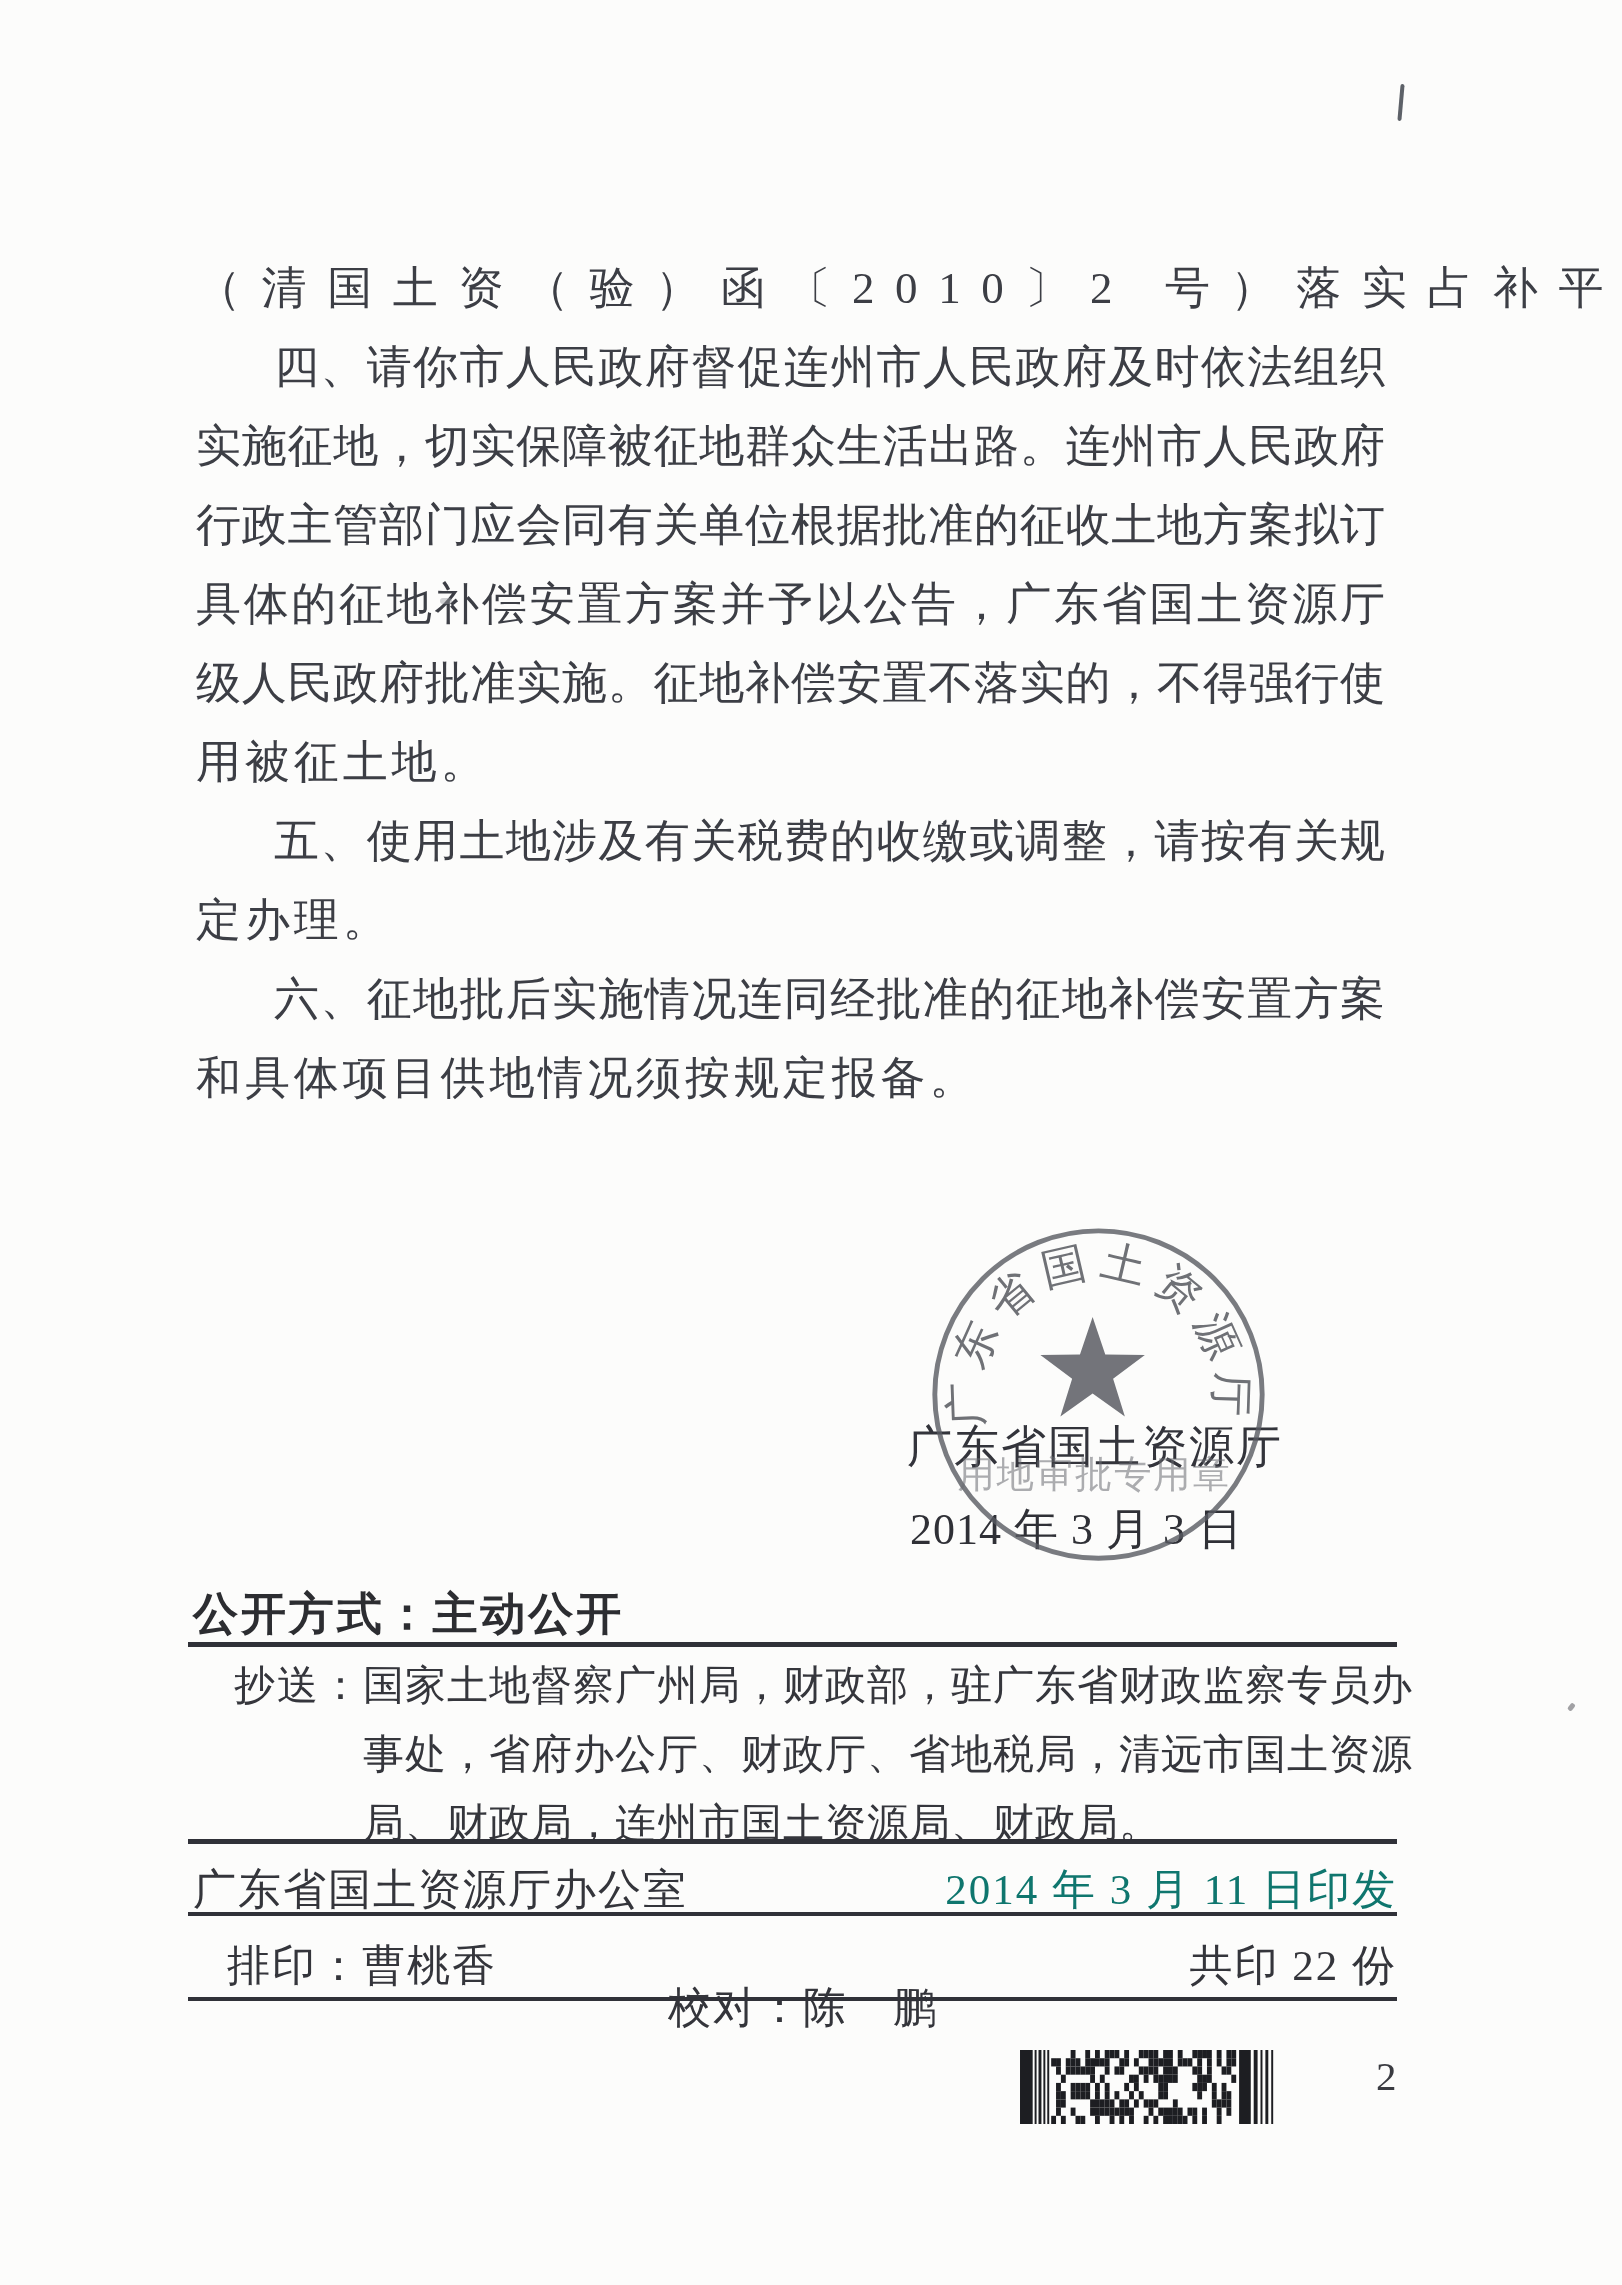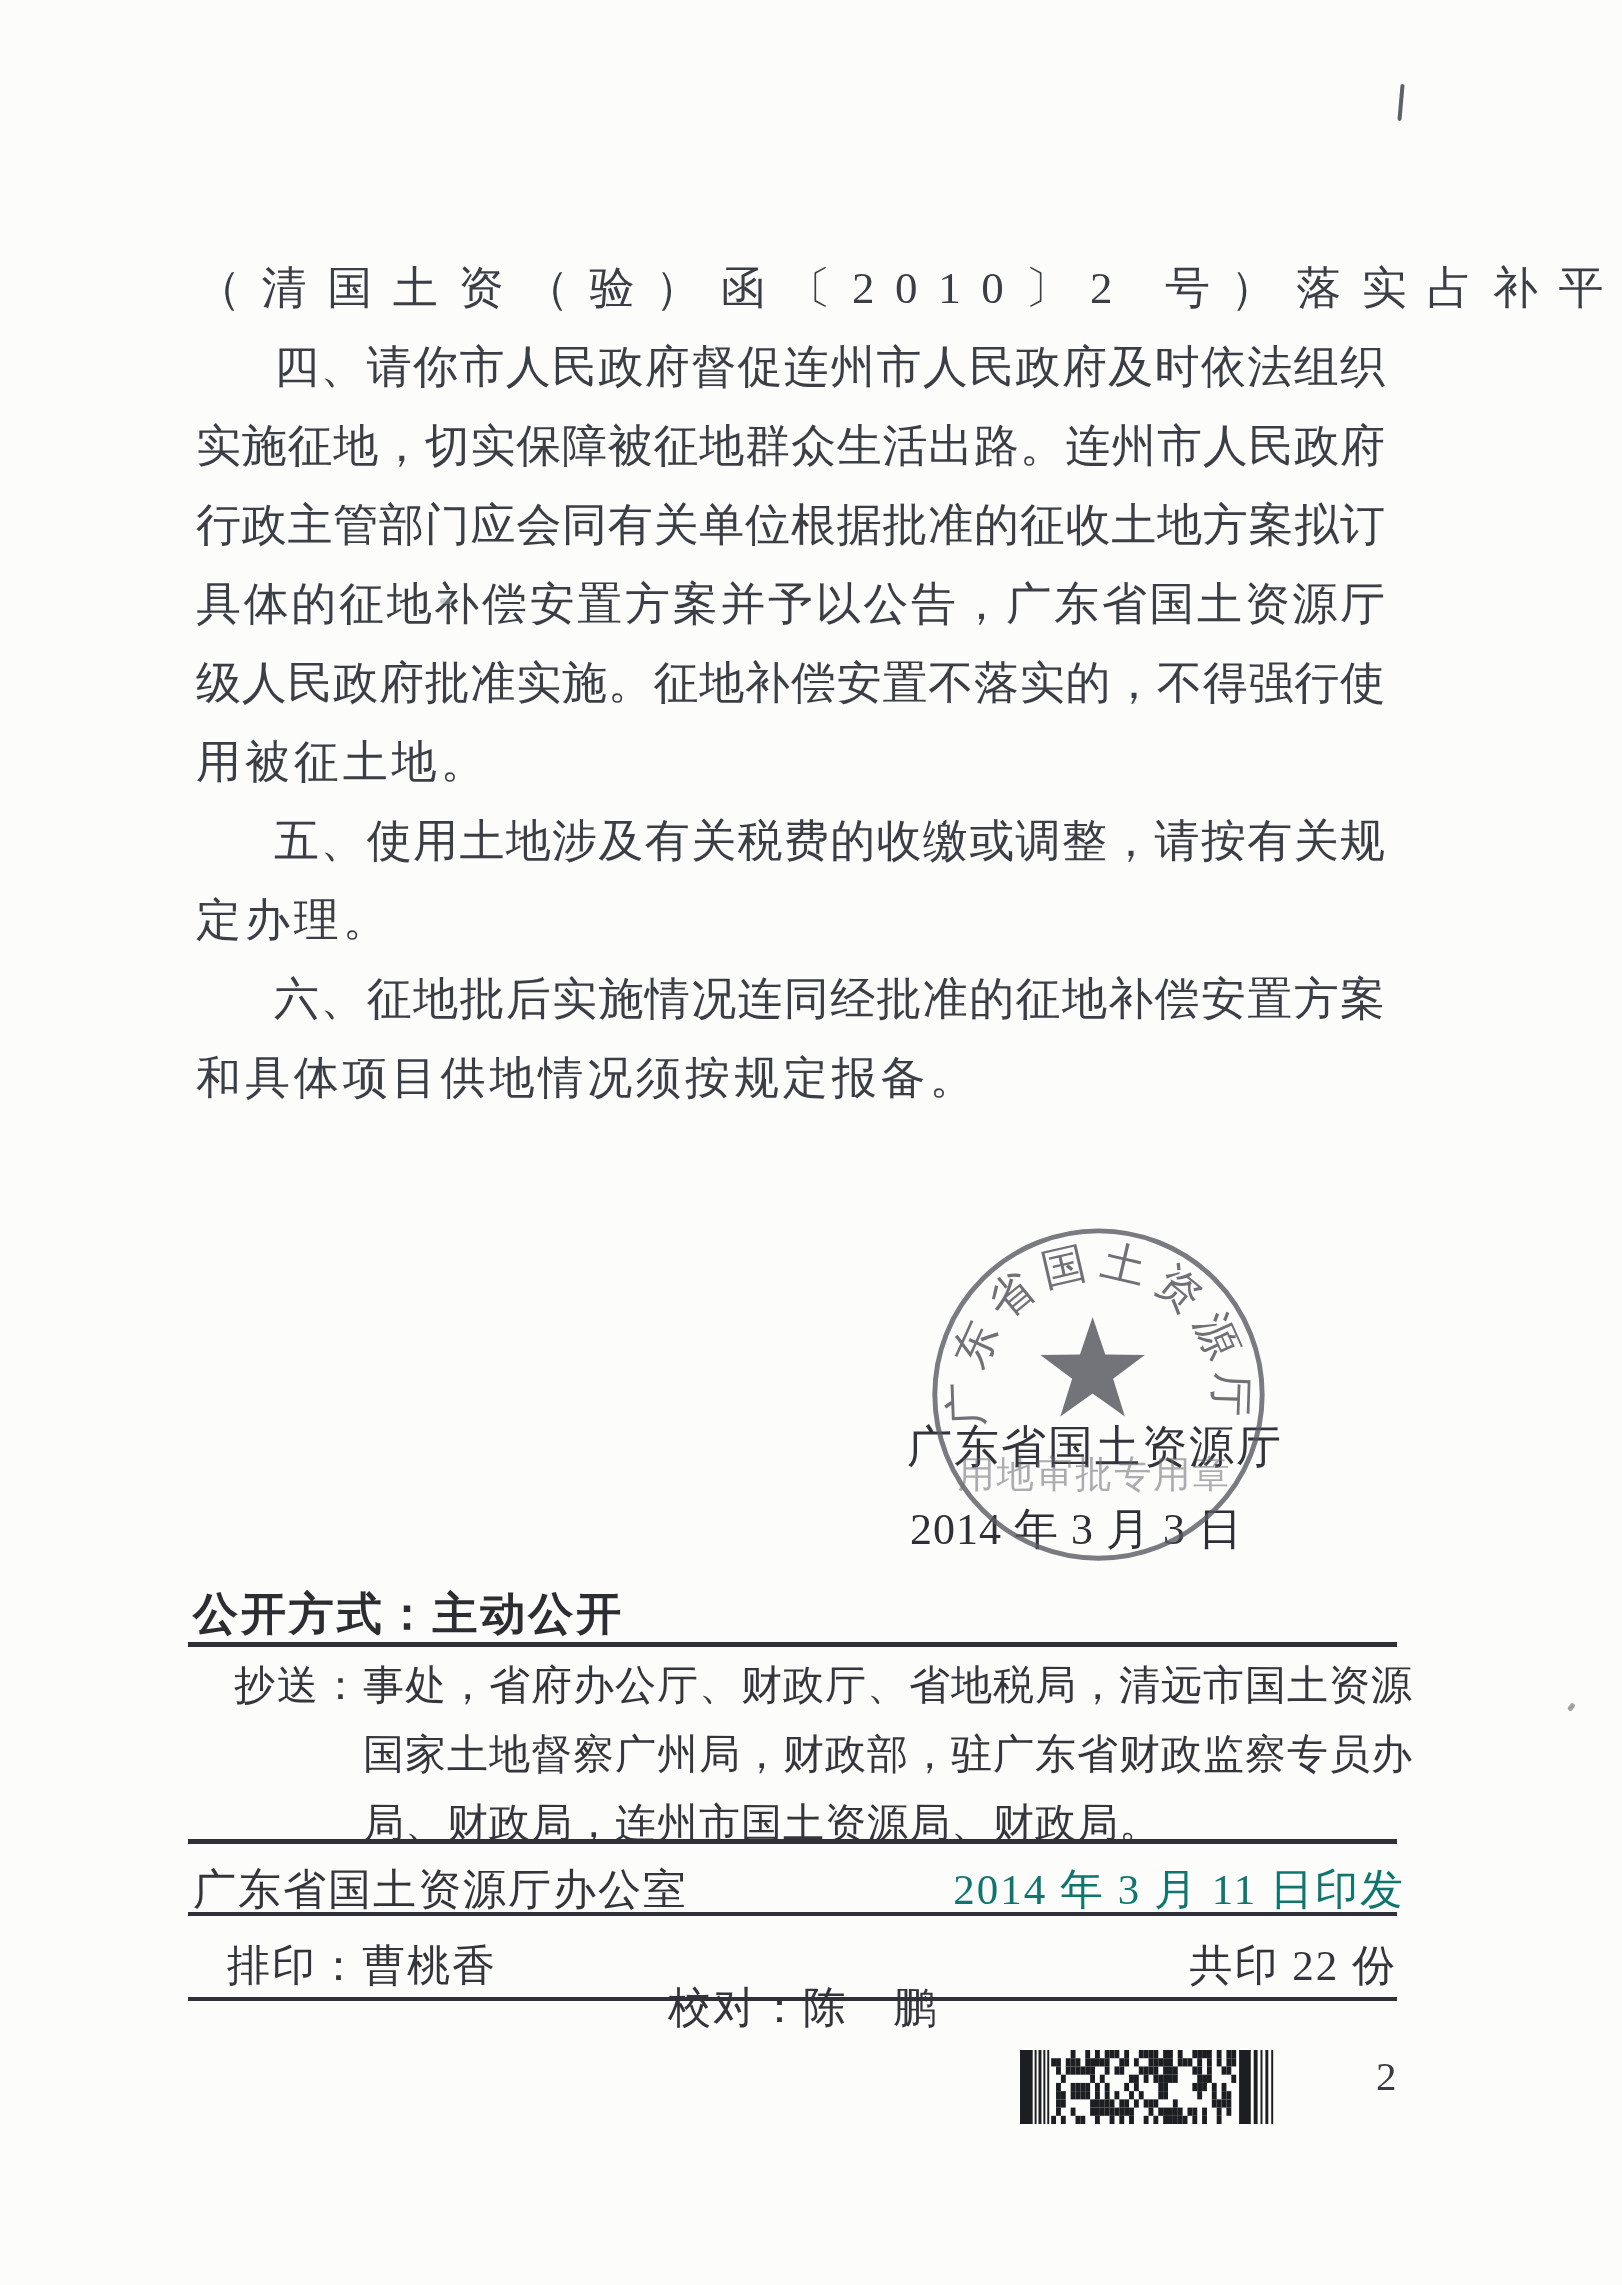--- a/index.html
+++ b/index.html
@@ -42,21 +42,21 @@
   }
   .hrule{position:absolute;left:188px;width:1209px;background:#303138;}
   .rule1{top:1642px;height:4.9px;}
   .rule2{top:1839px;height:4.9px;}
   .rule3{top:1912px;height:3.9px;}
   .rule4{top:1997px;height:3.9px;}
   .cc-block{position:absolute;left:234px;top:1651px;width:1166px;display:flex;}
   .cc-label{font-size:41px;line-height:69px;letter-spacing:2px;color:#35363c;flex:0 0 auto;text-align:center;}
   .cc-content{flex:1 1 auto;}
   .cc-line{font-size:41px;line-height:69px;letter-spacing:1px;color:#35363c;white-space:nowrap;}
-  .colophon-row1{position:absolute;left:193px;right:217px;top:1861px;height:53px;}
+  .colophon-row1{position:absolute;left:193px;right:225px;top:1861px;height:53px;}
   .office-name{position:absolute;left:0;top:0;font-size:43px;letter-spacing:2px;color:#34353b;white-space:nowrap;}
   .print-date{position:absolute;right:0;top:0;font-size:43px;letter-spacing:2px;color:#0f766e;white-space:nowrap;}
   .colophon-row2{position:absolute;left:193px;right:225px;top:1937px;height:53px;}
   .typesetter{position:absolute;left:34px;top:0;font-size:43px;letter-spacing:2px;color:#34353b;white-space:nowrap;}
   .proofreader{position:absolute;left:475px;top:0;font-size:43px;letter-spacing:2px;color:#34353b;white-space:nowrap;margin-top:42px;}
   .copies{position:absolute;right:0;top:0;font-size:43px;letter-spacing:2px;color:#34353b;white-space:nowrap;}
   
   .barcode{position:absolute;left:1019px;top:2050px;}
   .page-num{
     position:absolute;left:1376px;top:2052px;
@@ -113,22 +113,22 @@
     <polygon points="170,99 182.9,137.2 223.3,137.7 190.9,161.8 202.9,200.3 170,177 137.1,200.3 149.1,161.8 116.7,137.7 157.1,137.2" fill="#5a5c63" opacity="0.85"></polygon>
     <text x="172" y="272" text-anchor="middle" font-family="Liberation Serif, DejaVu Serif, serif" font-size="38" letter-spacing="2" fill="#6a6c72" opacity="0.55">用地审批专用章</text>
   </svg>
 
   <div class="pub-heading">公开方式：主动公开</div>
   <div class="hrule rule1"></div>
 
   <div class="cc-block">
     <div class="cc-label">抄送：</div>
     <div class="cc-content">
+      <div class="cc-line">国家土地督察广州局，财政部，驻广东省财政监察专员办</div>
       <div class="cc-line">事处，省府办公厅、财政厅、省地税局，清远市国土资源</div>
-      <div class="cc-line">国家土地督察广州局，财政部，驻广东省财政监察专员办</div>
       <div class="cc-line">局、财政局，连州市国土资源局、财政局。</div>
     </div>
   </div>
   <div class="speck-1"></div>
 
   <div class="hrule rule2"></div>
 
   <div class="colophon-row1">
     <div class="office-name">广东省国土资源厅办公室</div>
     <div class="print-date">2014 年 3 月 11 日印发</div>

